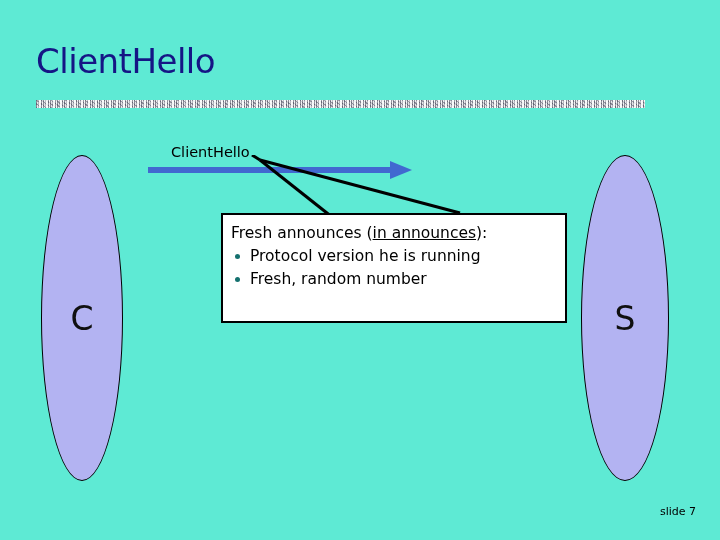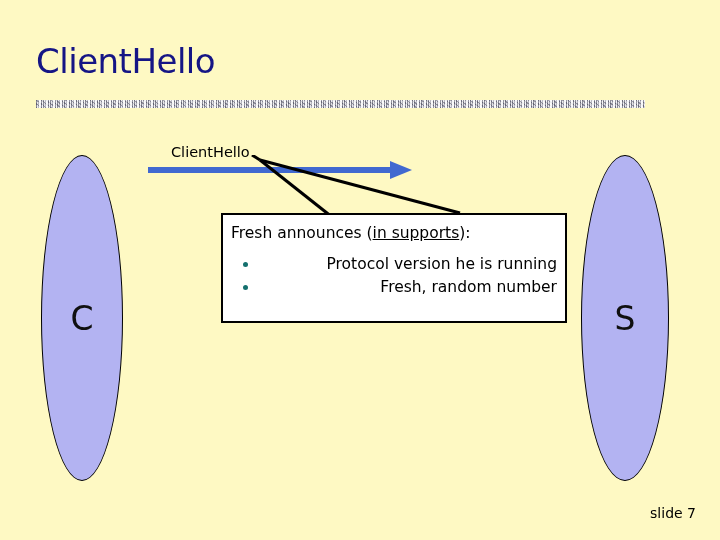--- a/index.html
+++ b/index.html
@@ -4,21 +4,21 @@
 <style>
   html, body {
     margin: 0;
     padding: 0;
     background: #ffffff;
   }
   #slide {
     position: relative;
     width: 720px;
     height: 540px;
-    background: #fef9c3;
+    background: #5eead4;
     overflow: hidden;
     font-family: "DejaVu Sans", "Liberation Sans", sans-serif;
   }
 
   
   #slide-title {
     position: absolute;
     left: 36px;
     top: 41px;
     font-size: 34px;
@@ -122,23 +122,22 @@
     font-size: 15.5px;
     color: #000000;
     line-height: 24px;
     white-space: nowrap;
   }
   #detail-heading .underlined {
     text-decoration: underline;
   }
   .detail-list {
     list-style: none;
-    margin: 8px;
+    margin: 0;
     padding: 0;
-    text-align: right;
   }
   .detail-item {
     position: relative;
     font-size: 15.5px;
     color: #000000;
     line-height: 23px;
     padding-left: 19px;
     white-space: nowrap;
   }
   .detail-item .bullet-dot {
@@ -149,21 +148,21 @@
     height: 5px;
     border-radius: 50%;
     background: #14706e;
   }
 
   
   #slide-number {
     position: absolute;
     right: 24px;
     top: 505px;
-    font-size: 14px;
+    font-size: 11px;
     color: #000000;
   }
 </style>
 </head>
 <body>
 
 <div id="slide">
 
   <div id="slide-title">ClientHello</div>
 
@@ -186,21 +185,21 @@
 
   <svg id="callout-lines" viewBox="0 0 370 70">
     <polyline points="50,5 122,62" fill="none" stroke="#000000" stroke-width="3"></polyline>
     <polyline points="50,5 250,58" fill="none" stroke="#000000" stroke-width="3"></polyline>
     <polyline points="50,5 42,0" fill="none" stroke="#000000" stroke-width="3"></polyline>
   </svg>
 
   <div id="detail-box">
 
     <div id="detail-heading">
-      <span>Fresh announces (</span><span class="underlined">in supports</span><span>):</span>
+      <span>Fresh announces (</span><span class="underlined">in announces</span><span>):</span>
     </div>
 
     <ul class="detail-list">
       <li class="detail-item">
         <span class="bullet-dot"></span>
         <span>Protocol version he is running</span>
       </li>
       <li class="detail-item">
         <span class="bullet-dot"></span>
         <span>Fresh, random number</span>

